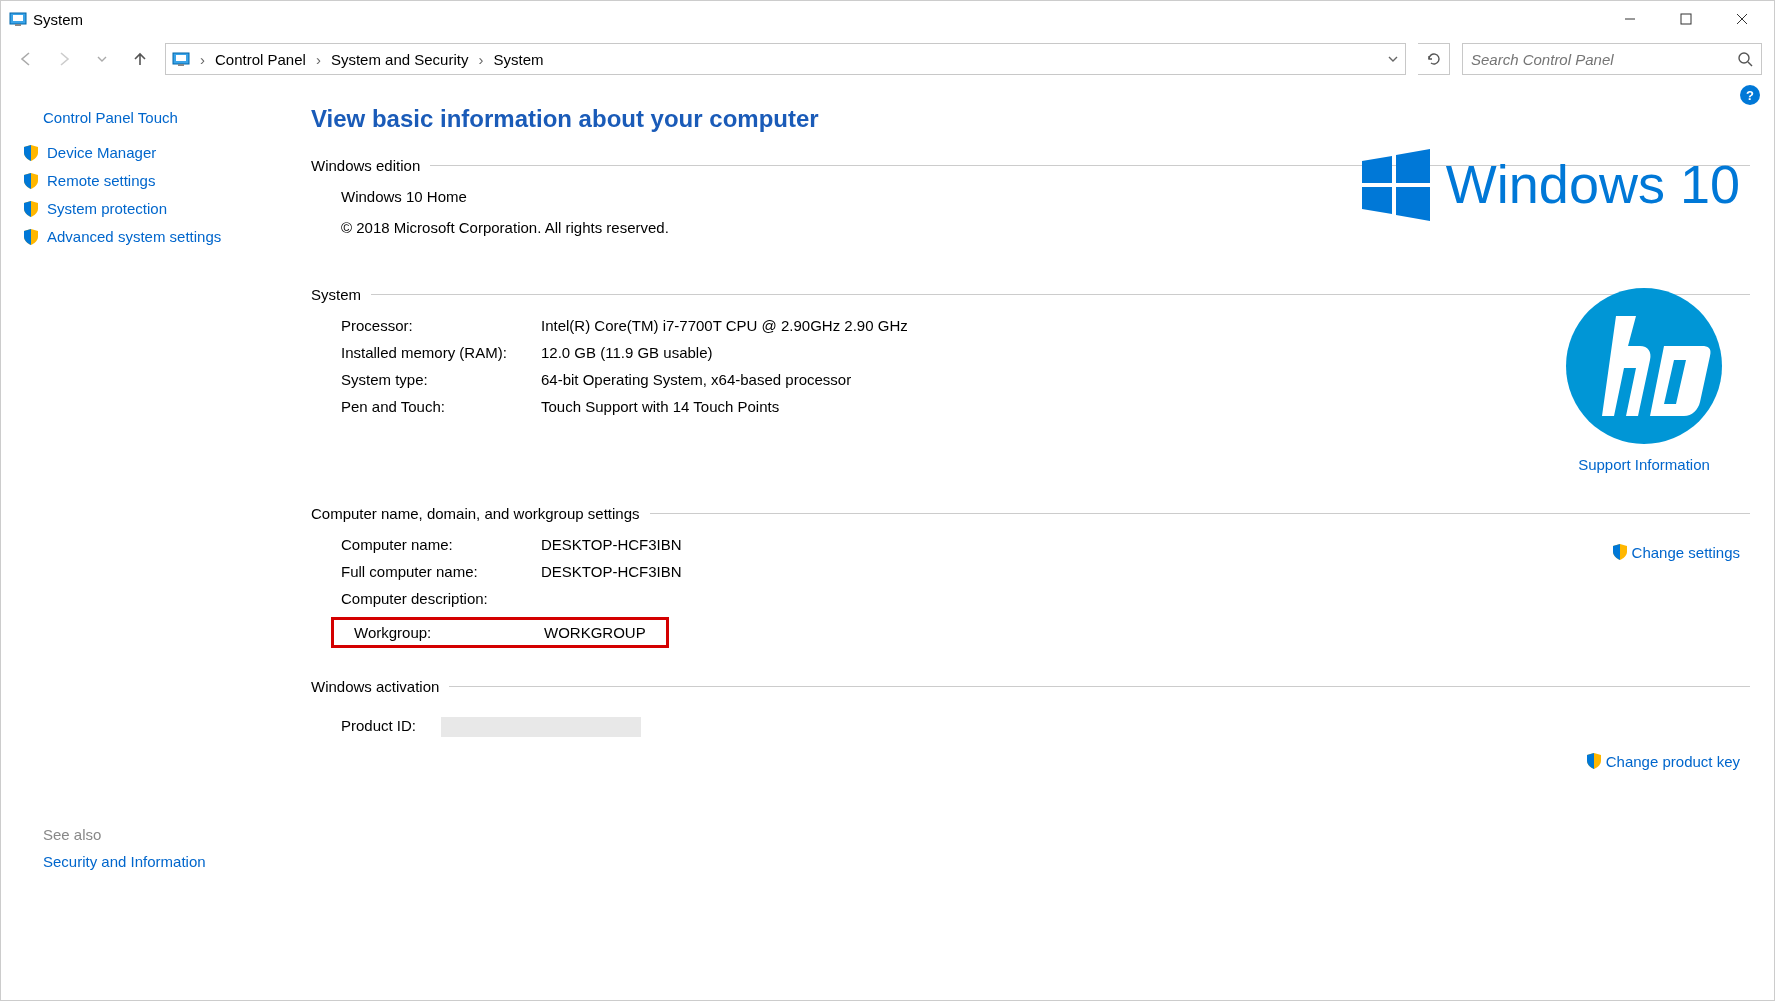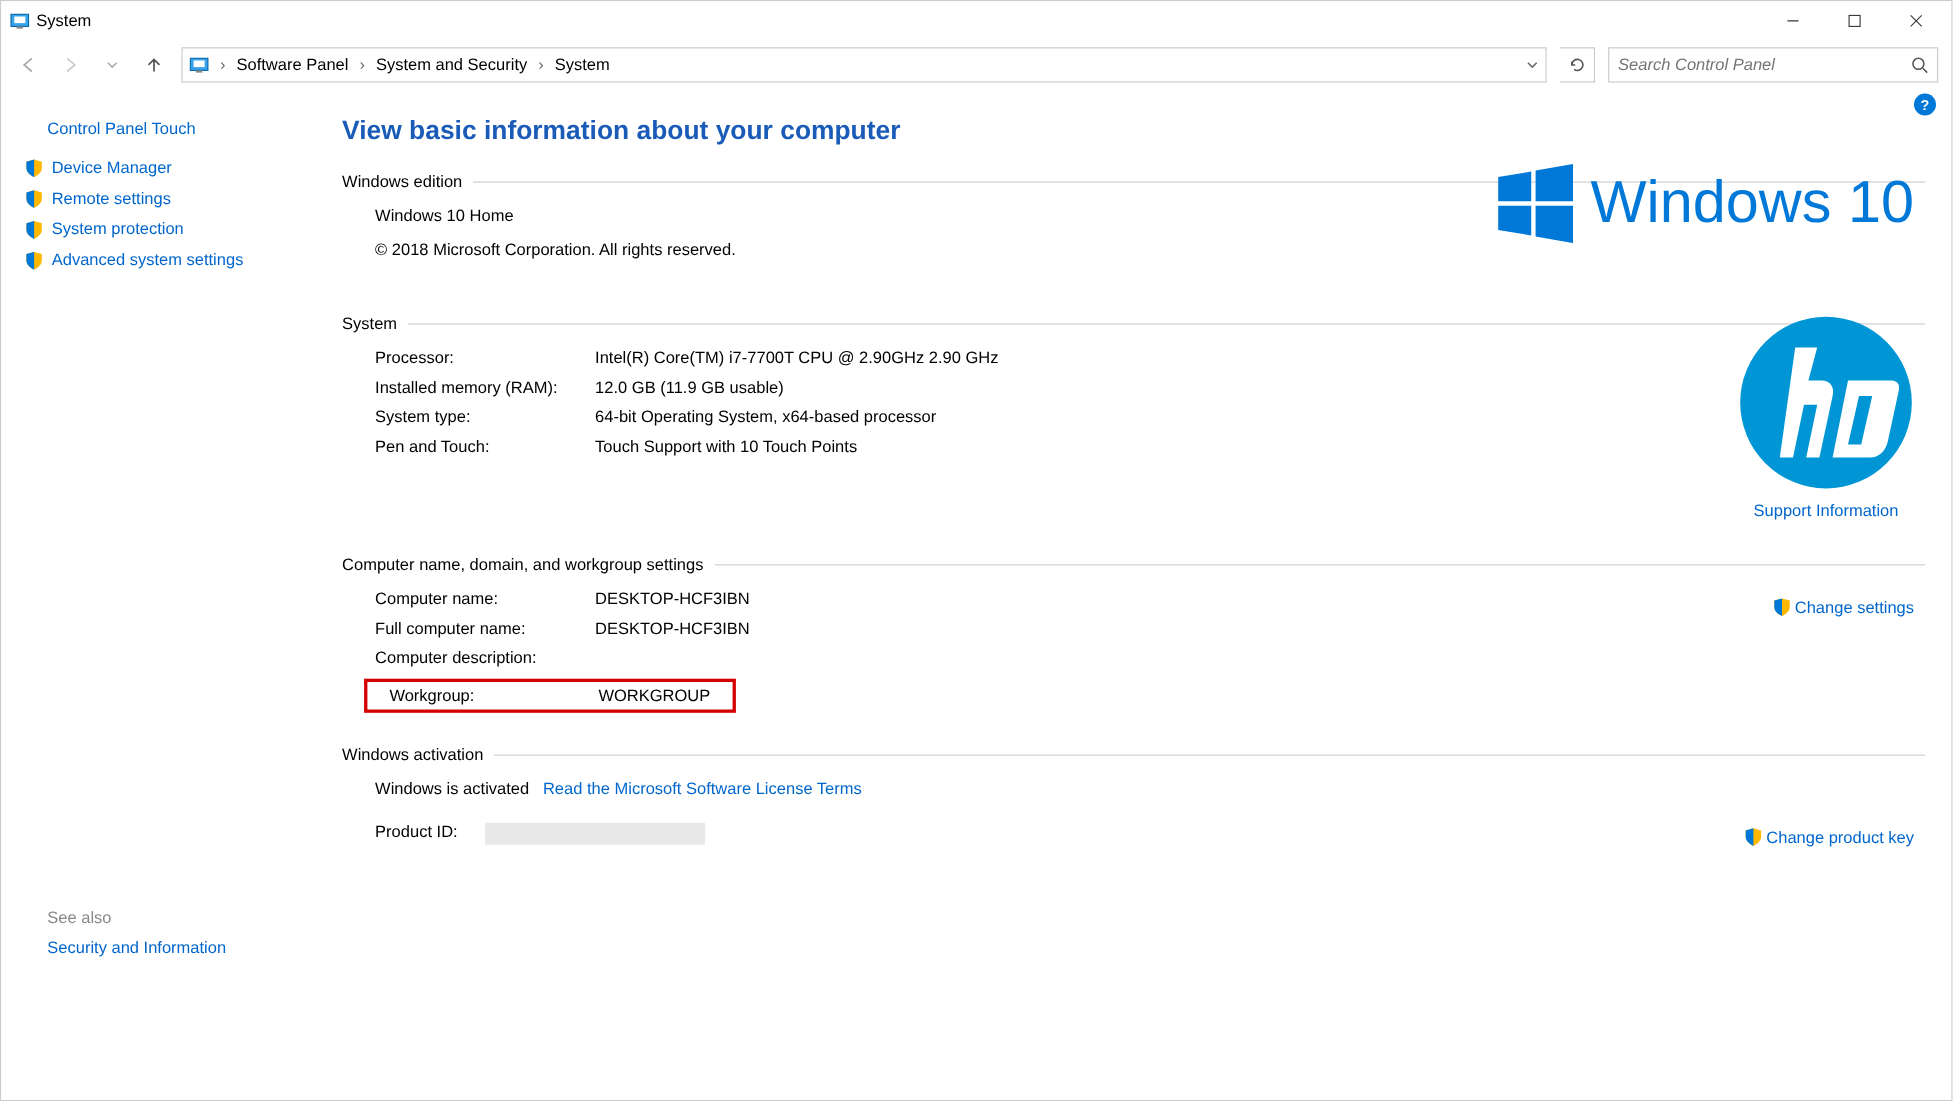--- a/index.html
+++ b/index.html
@@ -28,21 +28,21 @@
   .section { margin-bottom: 30px; position: relative; }
   .section-head { display: flex; align-items: center; margin-bottom: 14px; }
   .section-title { font-size: 15px; white-space: nowrap; padding-right: 10px; }
   .section-line { flex: 1; height: 1px; background: #ccc; }
   .section-body { padding-left: 30px; }
   .info-row { display: flex; margin: 10px 0; }
   .info-label { width: 200px; flex-shrink: 0; }
   .info-val { flex: 1; }
   .wide-label .info-label { width: 200px; }
   .win-logo { position: absolute; top: -10px; right: 10px; display: flex; align-items: center; gap: 14px; }
-  .hp-area { position: absolute; top: 0px; right: 10px; text-align: center; }
+  .hp-area { position: absolute; top: 0px; right: 26px; text-align: center; }
   .hp-link { color: #0066cc; text-align: center; margin-top: 10px; display: block; }
   .action-link { position: absolute; right: 10px; display: flex; align-items: center; gap: 4px; color: #0066cc; }
   .highlight { border: 3px solid #d40000; padding: 4px 20px; margin-left: -10px; margin-right: 8px; display: inline-flex; }
   .redacted { background: #e8e8e8; display: inline-block; width: 200px; height: 20px; }
   .link { color: #0066cc; }
   svg { display: block; }
 </style>
 </head>
 <body>
 
@@ -92,21 +92,21 @@
         <path d="M10 16 L10 5 M5 10 L10 5 L15 10" fill="none" stroke="#555" stroke-width="1.6"></path>
       </svg>
     </div>
   <div class="addrbox">
     <svg width="18" height="18">
         <rect x="1" y="3" width="16" height="11" fill="#3aa3e8" stroke="#0066aa"></rect>
         <rect x="4" y="5" width="10" height="6" fill="#fff"></rect>
         <rect x="6" y="14" width="6" height="2" fill="#888"></rect>
       </svg>
     <span class="sep">›</span>
-    <span class="crumb">Software Panel</span>
+    <span class="crumb">Control Panel</span>
     <span class="sep">›</span>
     <span class="crumb">System and Security</span>
     <span class="sep">›</span>
     <span class="crumb">System</span>
     <span style="flex:1"></span>
     <svg width="12" height="12">
         <path d="M2 4 L6 8 L10 4" fill="none" stroke="#666" stroke-width="1.4"></path>
       </svg>
   </div>
   <div class="refresh">
@@ -205,21 +205,21 @@
         <div class="info-row">
             <span class="info-label">Installed memory (RAM):</span>
             <span class="info-val">12.0 GB (11.9 GB usable)</span>
           </div>
         <div class="info-row">
             <span class="info-label">System type:</span>
             <span class="info-val">64-bit Operating System, x64-based processor</span>
           </div>
         <div class="info-row">
             <span class="info-label">Pen and Touch:</span>
-            <span class="info-val">Touch Support with 10 Touch Points</span>
+            <span class="info-val">Touch Support with 14 Touch Points</span>
           </div>
       </div>
     </div>
 
     <div class="section" style="margin-top:90px">
       <div class="section-head">
         <div class="section-title">Computer name, domain, and workgroup settings</div>
         <div class="section-line"></div>
       </div>
       <div class="action-link" style="top:38px">
@@ -257,24 +257,20 @@
         <div class="section-line"></div>
       </div>
       <div class="action-link" style="top:74px">
         <svg width="16" height="18">
             <path d="M8 1 L15 3 V9 C15 14 8 17 8 17 C8 17 1 14 1 9 V3 Z" fill="#ffb700"></path>
             <path d="M8 1 L8 17 C8 17 1 14 1 9 V3 Z" fill="#0078d7"></path>
           </svg>
         <span>Change product key</span>
       </div>
       <div class="section-body">
-        <div style="margin:10px 0">
-          <span>Windows is activated</span>&nbsp;&nbsp;
-          <span class="link">Read the Microsoft Software License Terms</span>
-        </div>
         <div class="info-row" style="margin-top:22px">
           <span style="width:100px;display:inline-block">Product ID:</span>
           <span class="redacted"></span>
         </div>
       </div>
     </div>
 
   </div>
 </div>
 

